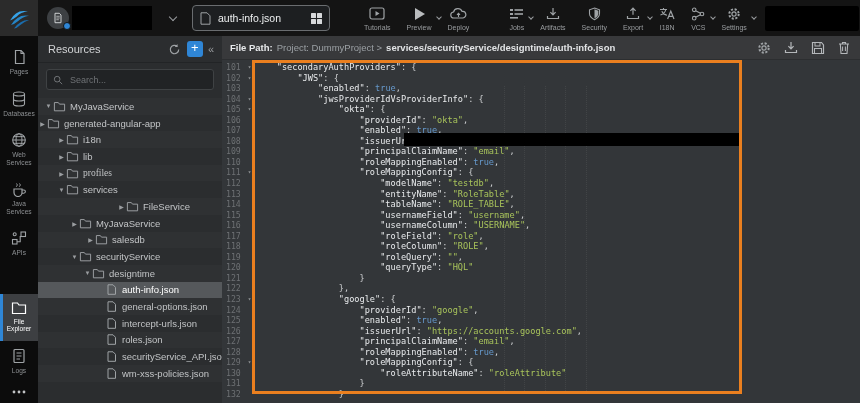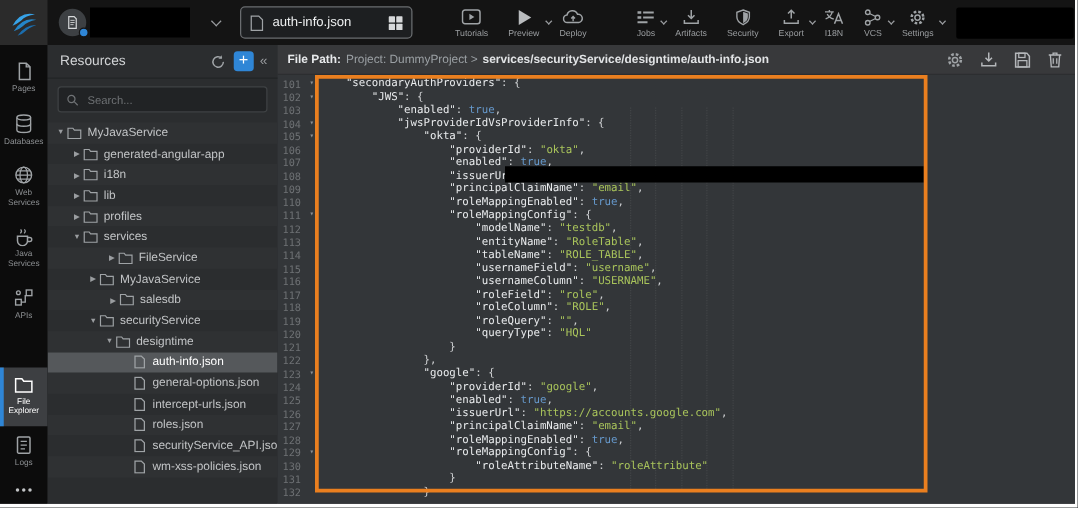--- a/index.html
+++ b/index.html
@@ -333,66 +333,66 @@
     <div class="tree" id="tree">
         <div class="tree-row" style="padding-left: 6px;">
           <span class="tree-arrow">▼</span>
           <span class="tree-ic" style="color: rgb(159, 163, 166);">
             <svg width="13" height="11" viewBox="0 0 16 14">
               <path d="M1.5 2h5l1.5 2h6.5v8.5H1.5z" fill="none" stroke="currentColor" stroke-width="1.2"></path>
             </svg>
           </span>
           <span>MyJavaService</span>
         </div>
+        <div class="tree-row" style="">
+          <span class="tree-arrow">▶</span>
+          <span class="tree-ic" style="color: rgb(159, 163, 166);">
+            <svg width="13" height="11" viewBox="0 0 16 14">
+              <path d="M1.5 2h5l1.5 2h6.5v8.5H1.5z" fill="none" stroke="currentColor" stroke-width="1.2"></path>
+            </svg>
+          </span>
+          <span>generated-angular-app</span>
+        </div>
         <div class="tree-row" style="padding-left: 19px;">
           <span class="tree-arrow">▶</span>
           <span class="tree-ic" style="color: rgb(159, 163, 166);">
             <svg width="13" height="11" viewBox="0 0 16 14">
               <path d="M1.5 2h5l1.5 2h6.5v8.5H1.5z" fill="none" stroke="currentColor" stroke-width="1.2"></path>
             </svg>
           </span>
-          <span>generated-angular-app</span>
+          <span>i18n</span>
         </div>
         <div class="tree-row" style="padding-left: 19px;">
           <span class="tree-arrow">▶</span>
           <span class="tree-ic" style="color: rgb(159, 163, 166);">
             <svg width="13" height="11" viewBox="0 0 16 14">
               <path d="M1.5 2h5l1.5 2h6.5v8.5H1.5z" fill="none" stroke="currentColor" stroke-width="1.2"></path>
             </svg>
           </span>
-          <span>i18n</span>
-        </div>
-        <div class="tree-row" style="padding-left: 19px;">
-          <span class="tree-arrow">▶</span>
-          <span class="tree-ic" style="color: rgb(159, 163, 166);">
-            <svg width="13" height="11" viewBox="0 0 16 14">
-              <path d="M1.5 2h5l1.5 2h6.5v8.5H1.5z" fill="none" stroke="currentColor" stroke-width="1.2"></path>
-            </svg>
-          </span>
           <span>lib</span>
         </div>
-        <div class="tree-row" style="padding-left: 19px;">
+        <div class="tree-row" style="padding-left: 19px; font-family: Liberation Serif, serif;">
           <span class="tree-arrow">▶</span>
           <span class="tree-ic" style="color: rgb(159, 163, 166);">
             <svg width="13" height="11" viewBox="0 0 16 14">
               <path d="M1.5 2h5l1.5 2h6.5v8.5H1.5z" fill="none" stroke="currentColor" stroke-width="1.2"></path>
             </svg>
           </span>
           <span>profiles</span>
         </div>
         <div class="tree-row" style="padding-left: 19px;">
           <span class="tree-arrow">▼</span>
           <span class="tree-ic" style="color: rgb(159, 163, 166);">
             <svg width="13" height="11" viewBox="0 0 16 14">
               <path d="M1.5 2h5l1.5 2h6.5v8.5H1.5z" fill="none" stroke="currentColor" stroke-width="1.2"></path>
             </svg>
           </span>
           <span>services</span>
         </div>
-        <div class="tree-row" style="padding-left: 47px;">
+        <div class="tree-row" style="padding-left: 47px; justify-content: center;">
           <span class="tree-arrow">▶</span>
           <span class="tree-ic" style="color: rgb(159, 163, 166);">
             <svg width="13" height="11" viewBox="0 0 16 14">
               <path d="M1.5 2h5l1.5 2h6.5v8.5H1.5z" fill="none" stroke="currentColor" stroke-width="1.2"></path>
             </svg>
           </span>
           <span>FileService</span>
         </div>
         <div class="tree-row" style="padding-left: 32px;">
           <span class="tree-arrow">▶</span>

